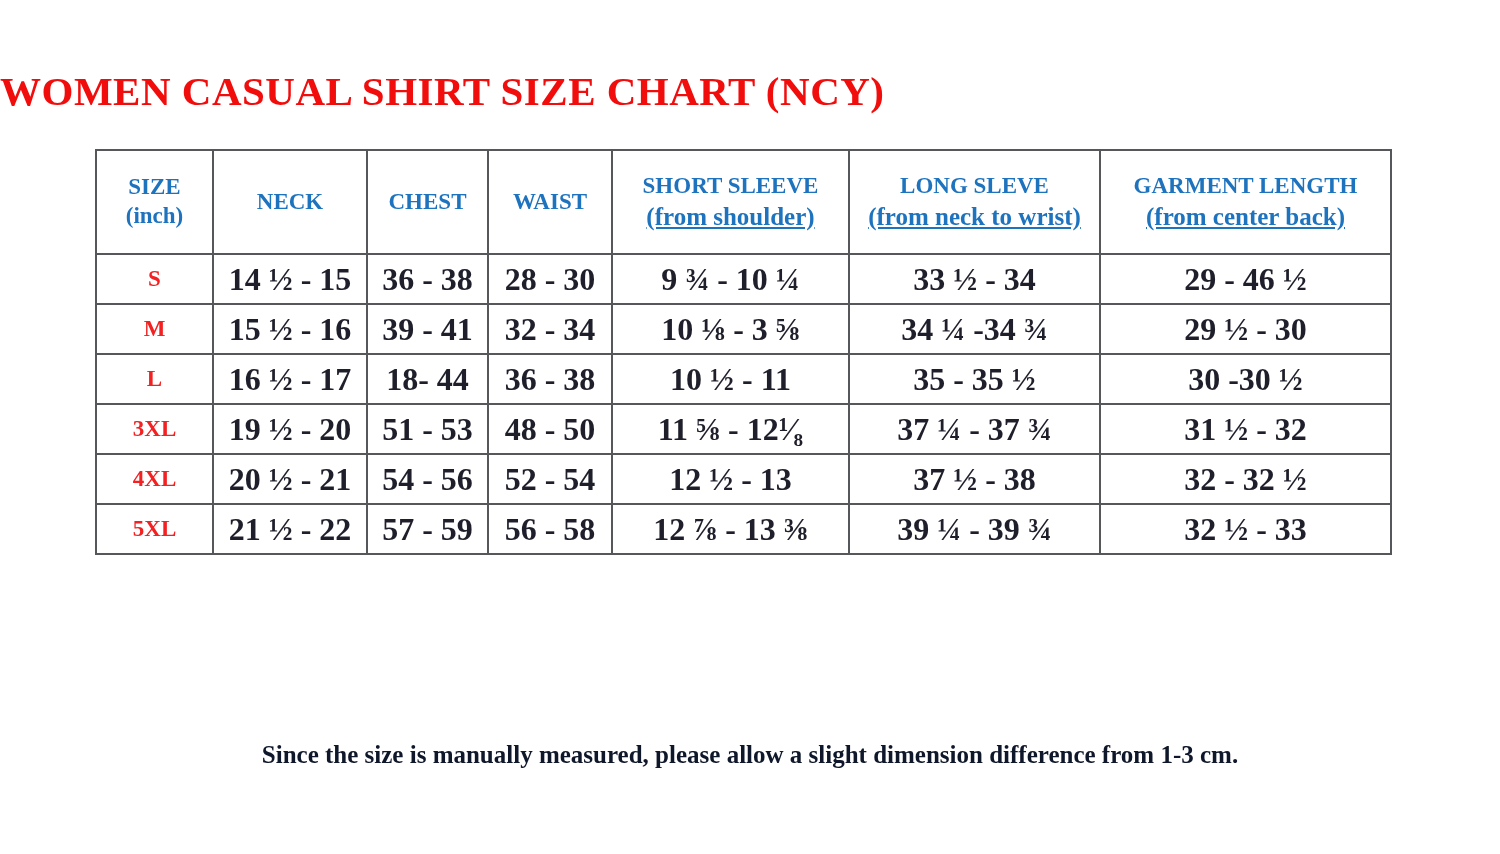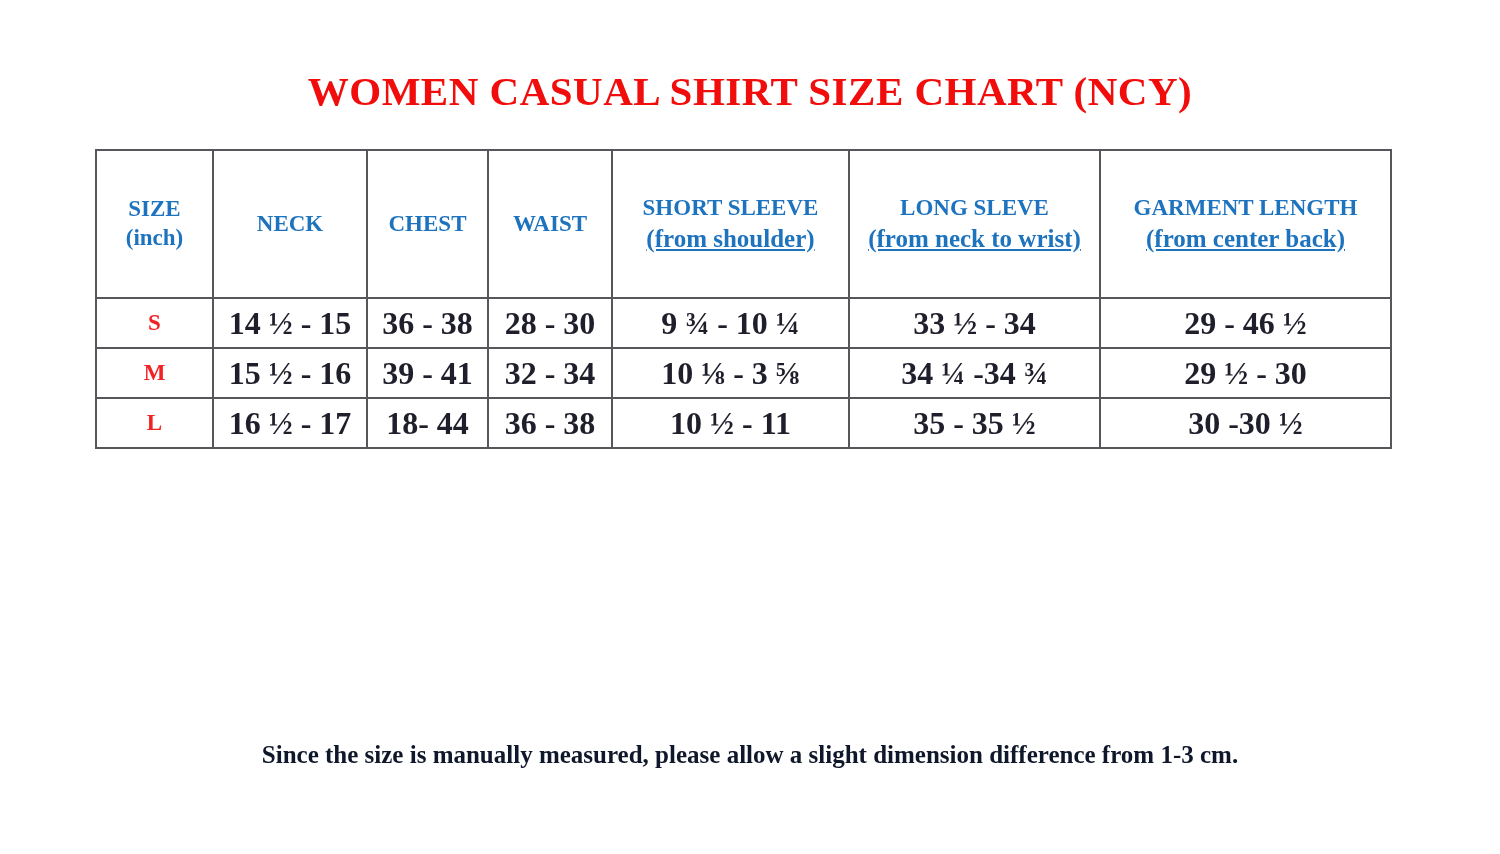--- a/index.html
+++ b/index.html
@@ -12,21 +12,21 @@
     height: 854px;
     position: relative;
     font-family: "Liberation Serif", "DejaVu Serif", serif;
     overflow: hidden;
   }
   .page-title {
     position: absolute;
     top: 67px;
     left: 0;
     width: 100%;
-    text-align: center;
+    text-align: left;
     font-size: 41px;
     font-weight: bold;
     color: #f20d0d;
     letter-spacing: 0.5px;
     white-space: nowrap;
   }
   table.size-chart {
     position: absolute;
     left: 95px;
     top: 149px;
@@ -36,21 +36,21 @@
     border: 2px solid #4e4f53;
   }
   .size-chart th, .size-chart td {
     border: 2px solid #56575b;
     text-align: center;
     vertical-align: middle;
     font-weight: bold;
     padding: 0 4px;
     overflow: hidden;
   }
-  .size-chart thead tr { height: 148px; }
+  .size-chart thead tr { height: 104px; }
   .size-chart tbody tr { height: 50px; }
   .size-chart th { color: #1e73be; }
   .size-chart th .hdr-main {
     display: block;
     font-size: 23px;
     line-height: 1.25;
   }
   .size-chart th .hdr-sub {
     display: block;
     font-size: 25px;
@@ -142,16 +142,43 @@
     </tr>
     <tr>
       <td class="size-cell">L</td>
       <td>16 ½ - 17</td>
       <td>18- 44</td>
       <td>36 - 38</td>
       <td>10 ½ - 11</td>
       <td>35 - 35 ½</td>
       <td>30 -30 ½</td>
     </tr>
+    <tr>
+      <td class="size-cell">3XL</td>
+      <td>19 ½ - 20</td>
+      <td>51 - 53</td>
+      <td>48 - 50</td>
+      <td>11 ⅝ - 12¹⁄₈</td>
+      <td>37 ¼ - 37 ¾</td>
+      <td>31 ½ - 32</td>
+    </tr>
+    <tr>
+      <td class="size-cell">4XL</td>
+      <td>20 ½ - 21</td>
+      <td>54 - 56</td>
+      <td>52 - 54</td>
+      <td>12 ½ - 13</td>
+      <td>37 ½ - 38</td>
+      <td>32 - 32 ½</td>
+    </tr>
+    <tr>
+      <td class="size-cell">5XL</td>
+      <td>21 ½ - 22</td>
+      <td>57 - 59</td>
+      <td>56 - 58</td>
+      <td>12 ⅞ - 13 ⅜</td>
+      <td>39 ¼ - 39 ¾</td>
+      <td>32 ½ - 33</td>
+    </tr>
   </tbody>
 </table>
 
 <div class="footer-note">Since the size is manually measured, please allow a slight dimension difference from 1-3 cm.</div>
 
 </body></html>

